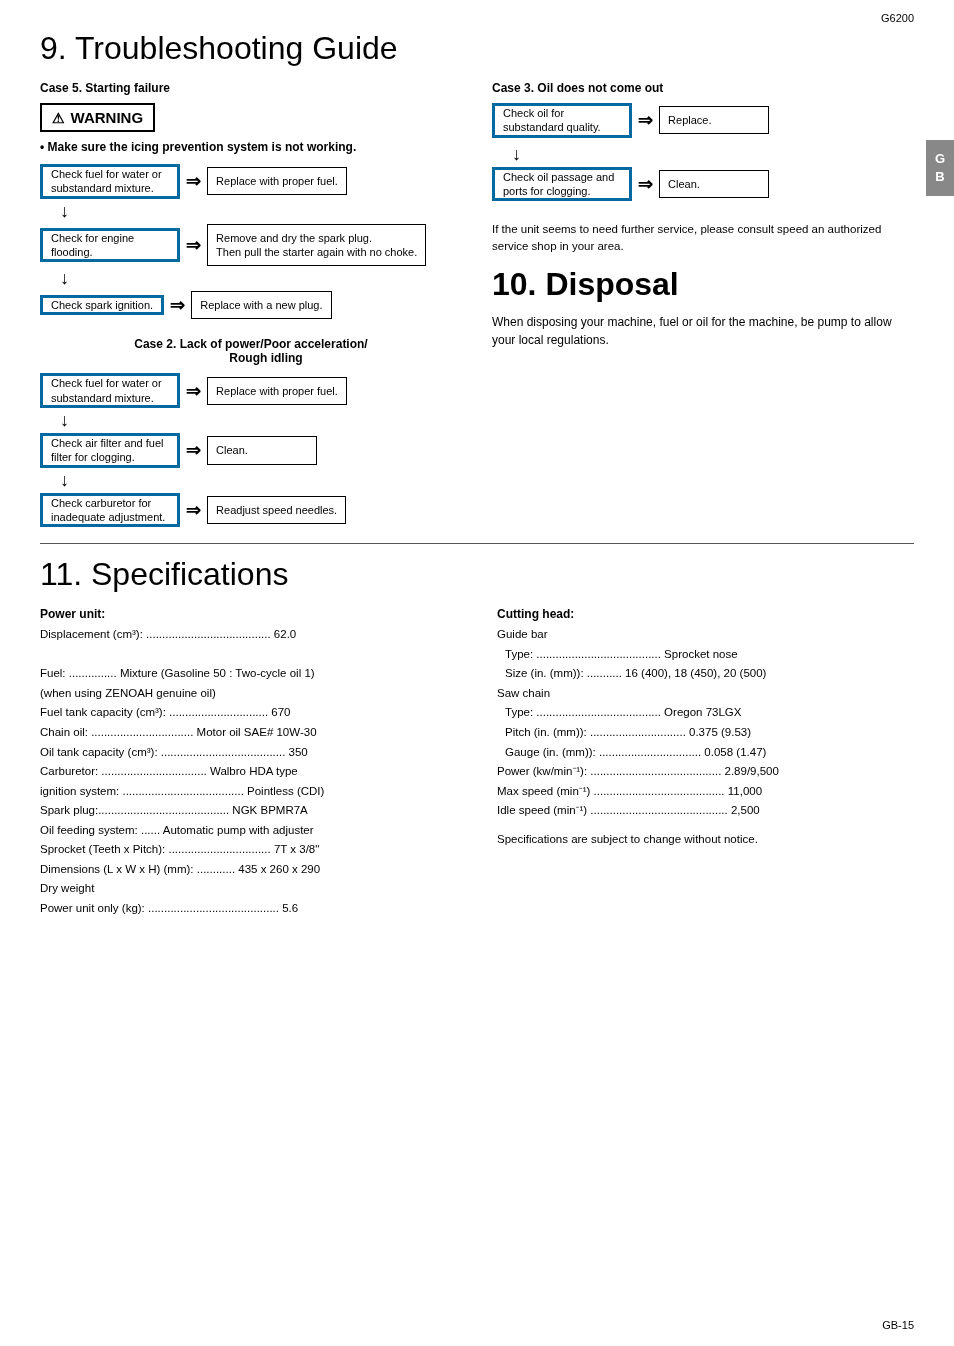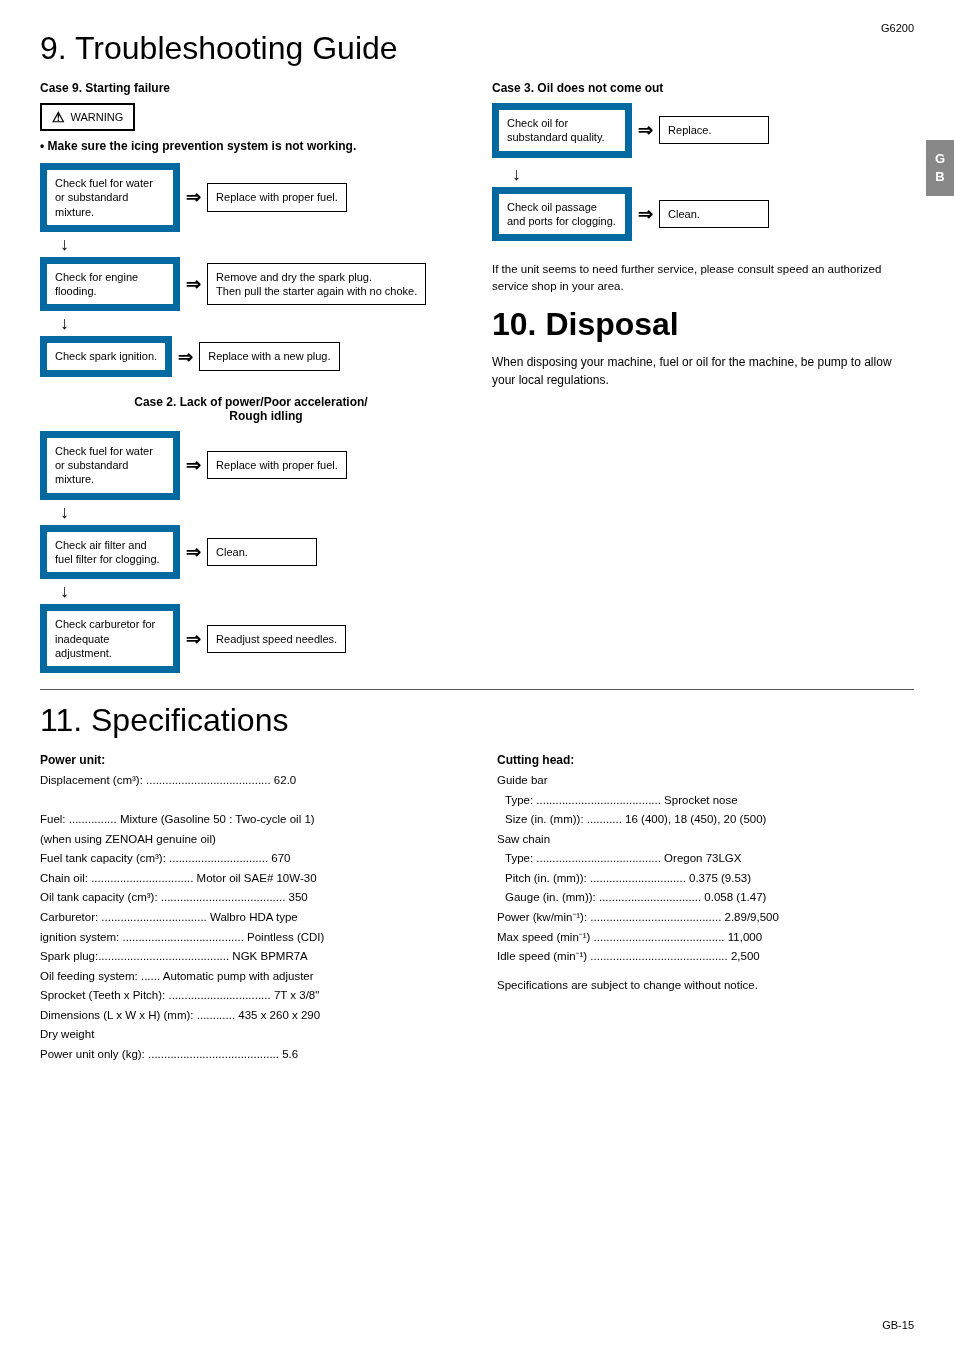--- a/index.html
+++ b/index.html
@@ -9,21 +9,21 @@
       background: #fff;
       color: #000;
       width: 954px;
       min-height: 1346px;
       padding: 20px 40px 20px 40px;
       position: relative;
     }
 
     .page-number-top {
       position: absolute;
-      top: 22px;
+      top: 12px;
       right: 40px;
       font-size: 11px;
     }
 
     .side-tab {
       position: absolute;
       right: 0;
       top: 140px;
       width: 28px;
       background: #888;
@@ -77,22 +77,22 @@
       font-weight: bold;
       font-size: 12px;
       gap: 6px;
     }
 
     .warning-triangle {
       font-size: 14px;
     }
 
     .warning-text {
-      font-size: 11px;
-      font-weight: normal;
+      font-size: 15px;
+      font-weight: bold;
     }
 
     .warning-note {
       font-weight: bold;
       margin-bottom: 10px;
       font-size: 12px;
     }
 
     .flow-diagram {
       display: flex;
@@ -101,22 +101,22 @@
     }
 
     .flow-row {
       display: flex;
       align-items: center;
       gap: 6px;
       margin-bottom: 0;
     }
 
     .flow-box {
-      border: 7px solid #0369a1;
-      padding: 6px 8px;
+      border: 3px solid #0369a1;
+      padding: 0 8px;
       font-size: 11px;
       line-height: 1.3;
       min-width: 120px;
       max-width: 140px;
     }
 
     .flow-box-result {
       border: 1px solid #000;
       padding: 6px 8px;
       font-size: 11px;
@@ -210,21 +210,21 @@
 <div class="page-number-top">G6200</div>
 
 <div class="side-tab">G<br>B</div>
 
 <h1 class="section-title">9. Troubleshooting Guide</h1>
 
 <div class="two-col">
 
   <div class="col-left">
     
-    <div class="case-title">Case 9.  Starting failure</div>
+    <div class="case-title">Case 5.  Starting failure</div>
     <div class="warning-box">
       <span class="warning-triangle">⚠</span>
       <span class="warning-text">WARNING</span>
     </div>
     <div class="warning-note">• Make sure the icing prevention system is not working.</div>
 
     <div class="flow-diagram">
 
       <div class="flow-row">
         <div class="flow-box">Check fuel for water or substandard mixture.</div>

